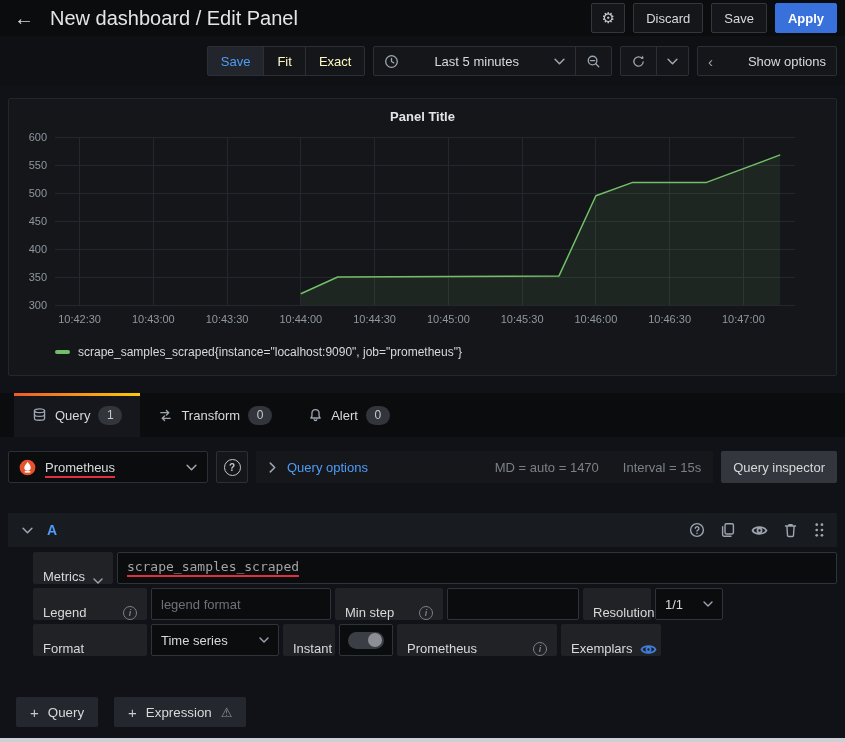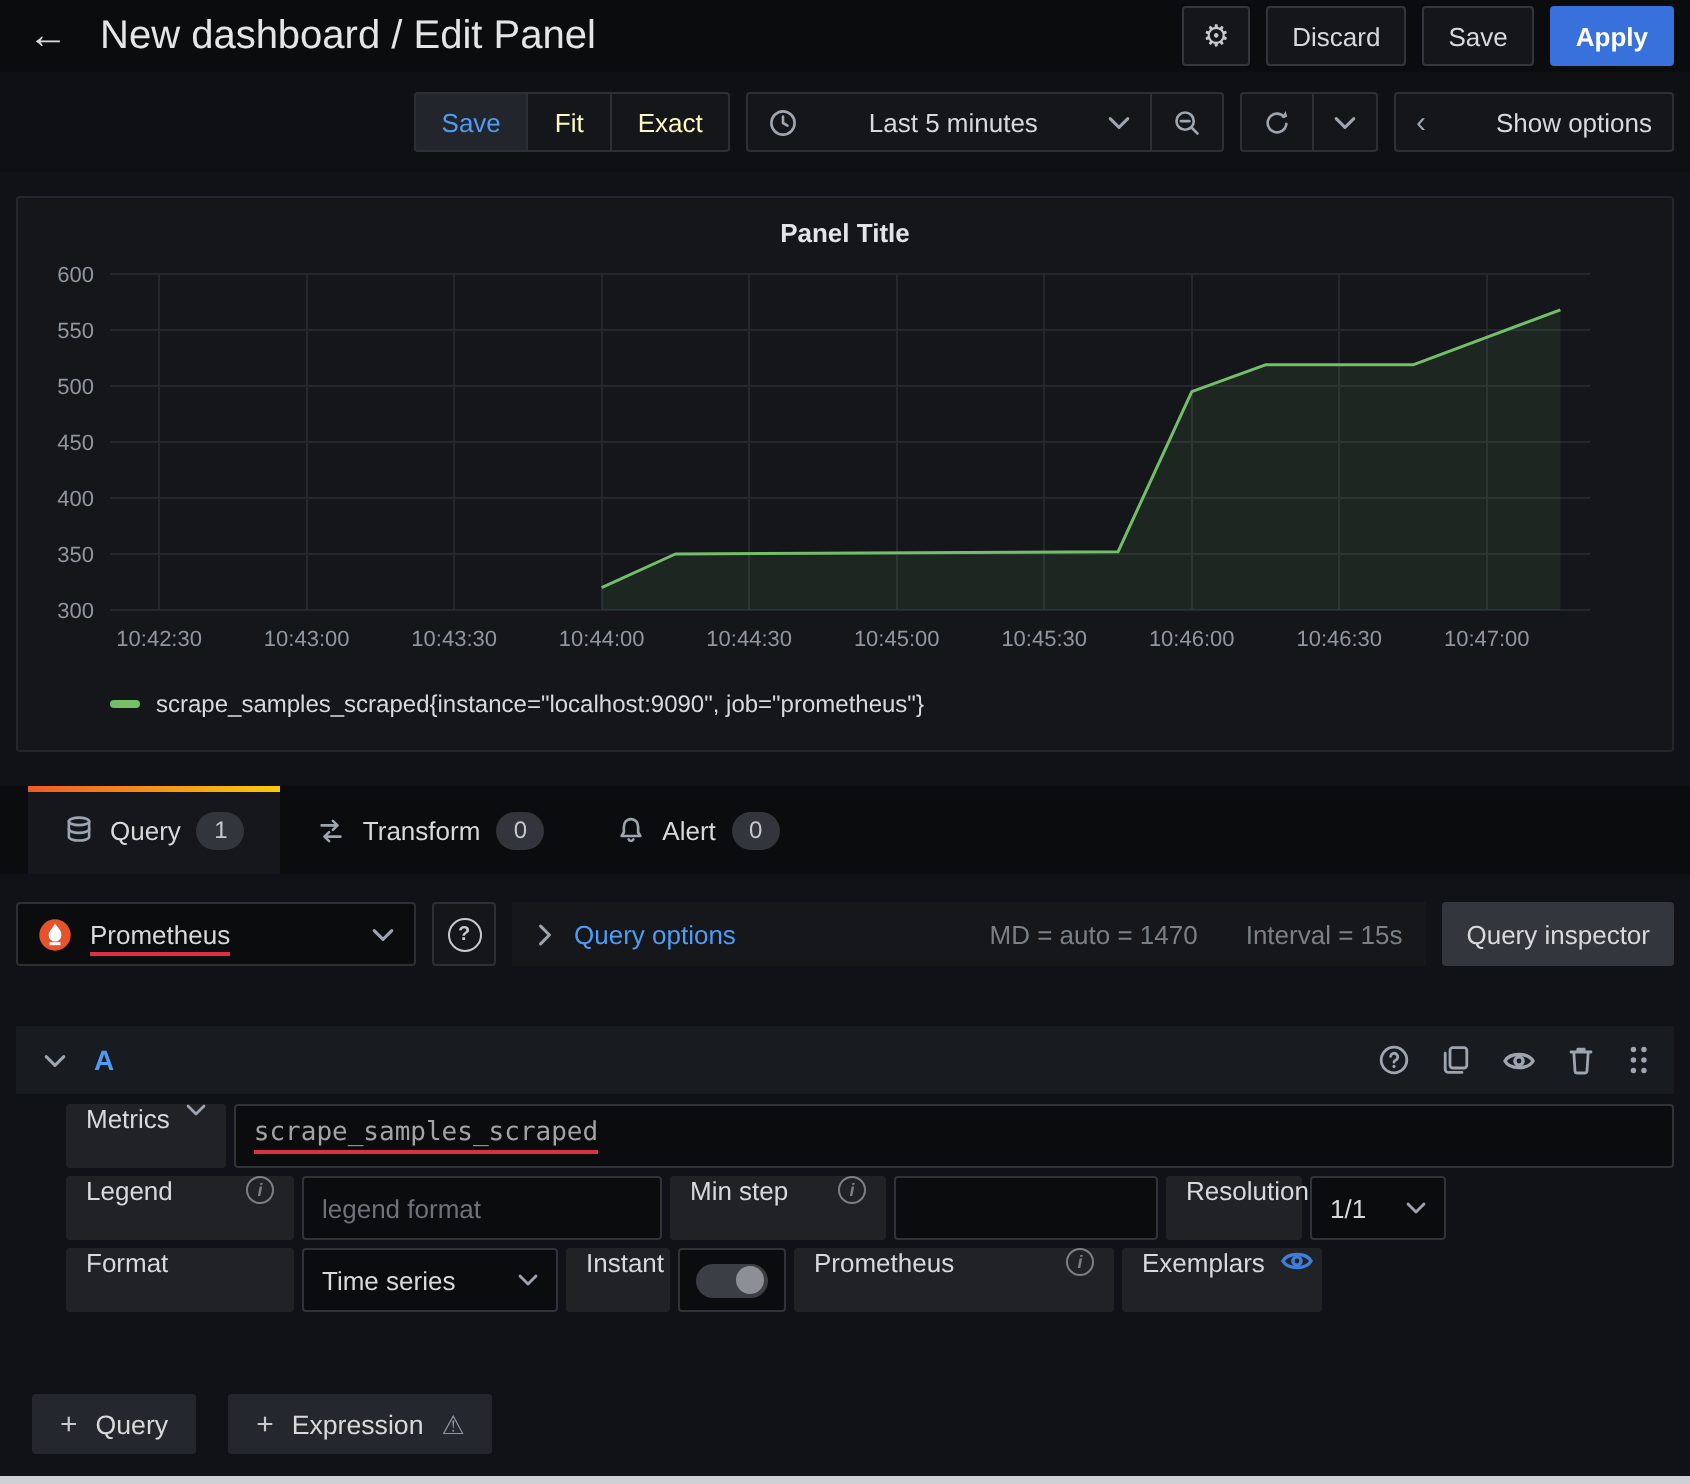--- a/index.html
+++ b/index.html
@@ -68,21 +68,21 @@
 
   
   .query-card { margin-top:30px; }
   .qrow-header { height:34px; background:#181b1f; display:flex; align-items:center; gap:14px; padding:0 12px 0 14px; cursor:pointer; }
   .qrow-header .grow { flex:1; }
   .ref-id { color:#4f9cf7; font-weight:600; font-size:14px; }
   .q-icons { display:flex; align-items:center; gap:15px; }
   .q-icons > span { cursor:pointer; display:flex; }
   .q-body { padding:5px 0 0 25px; display:flex; flex-direction:column; gap:4px; }
   .frow { display:flex; align-items:stretch; gap:4px; height:32px; }
-  .chip { background:#202226; border-radius:2px; display:flex; align-items:flex-start; gap:8px; padding:0 10px;
+  .chip { background:#202226; border-radius:2px; display:flex; align-items:flex-end; gap:8px; padding:0 10px;
           color:#d8d9da; font-weight:500; white-space:nowrap; }
   .chip .grow { flex:1; }
   .info-circle { width:14px; height:14px; border:1px solid #7b8087; border-radius:50%; color:#7b8087;
                  font-size:9px; font-style:italic; font-weight:700; display:flex; align-items:center; justify-content:center; cursor:pointer; }
   .inputbox { background:#0b0c0e; border:1px solid #2f343b; border-radius:2px; display:flex; align-items:center; padding:0 9px; }
   .inputbox input { background:transparent; border:none; outline:none; color:#d8d9da; width:100%;
                     font-family:"Liberation Sans",sans-serif; font-size:13px; }
   .inputbox input::placeholder { color:#6e7379; }
   .mono { font-family:"DejaVu Sans Mono", monospace; font-size:13px; color:#a3a3a3; }
   .selectbox { background:#0b0c0e; border:1px solid #2f343b; border-radius:2px; display:flex; align-items:center;

